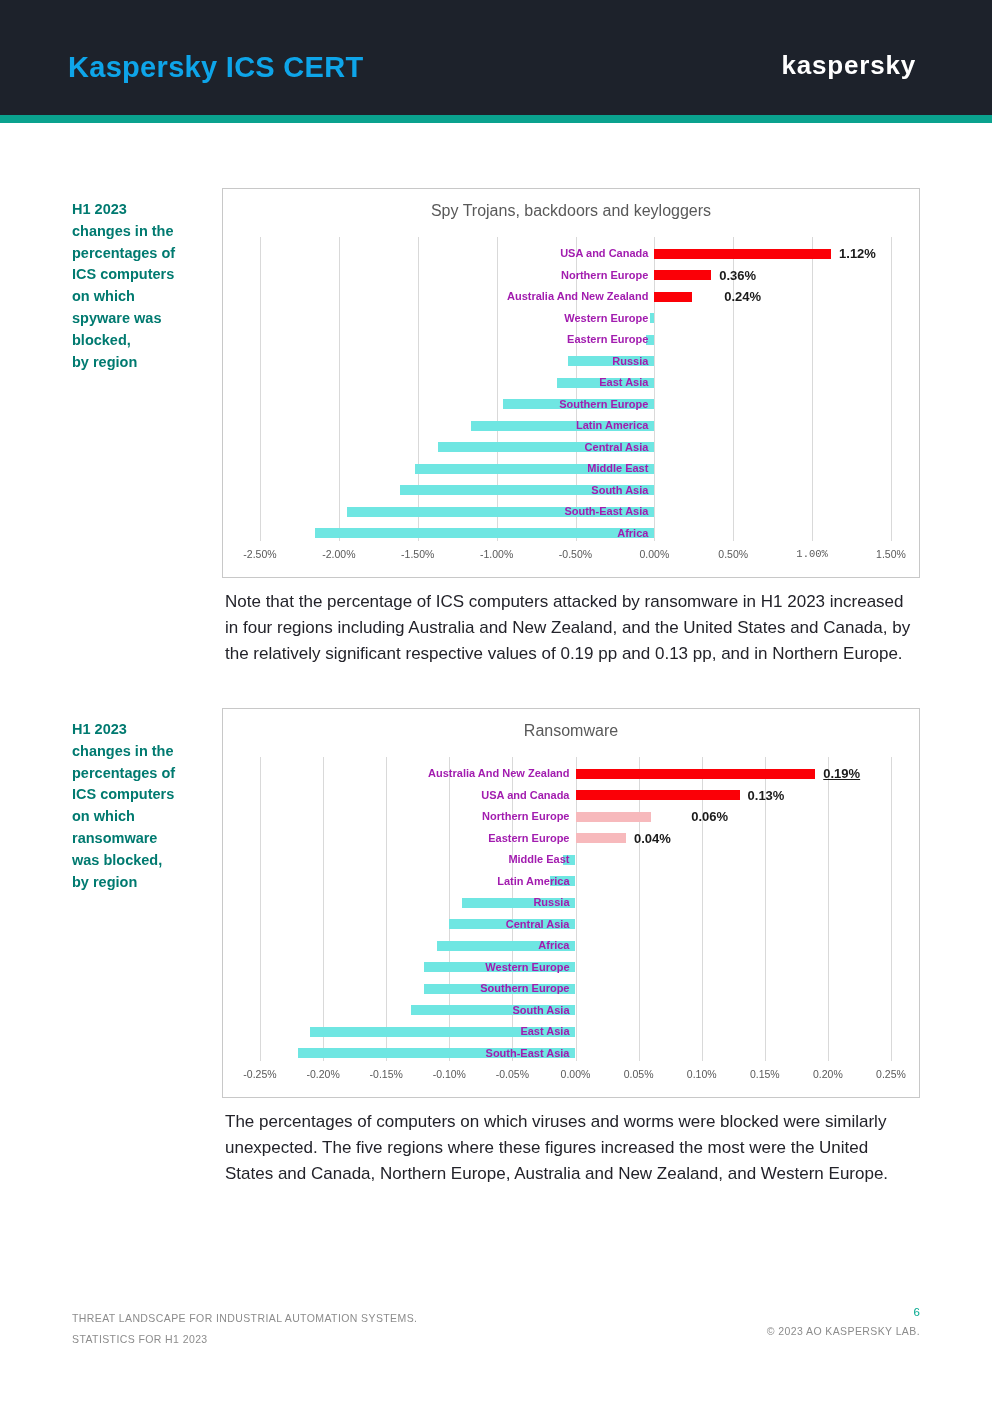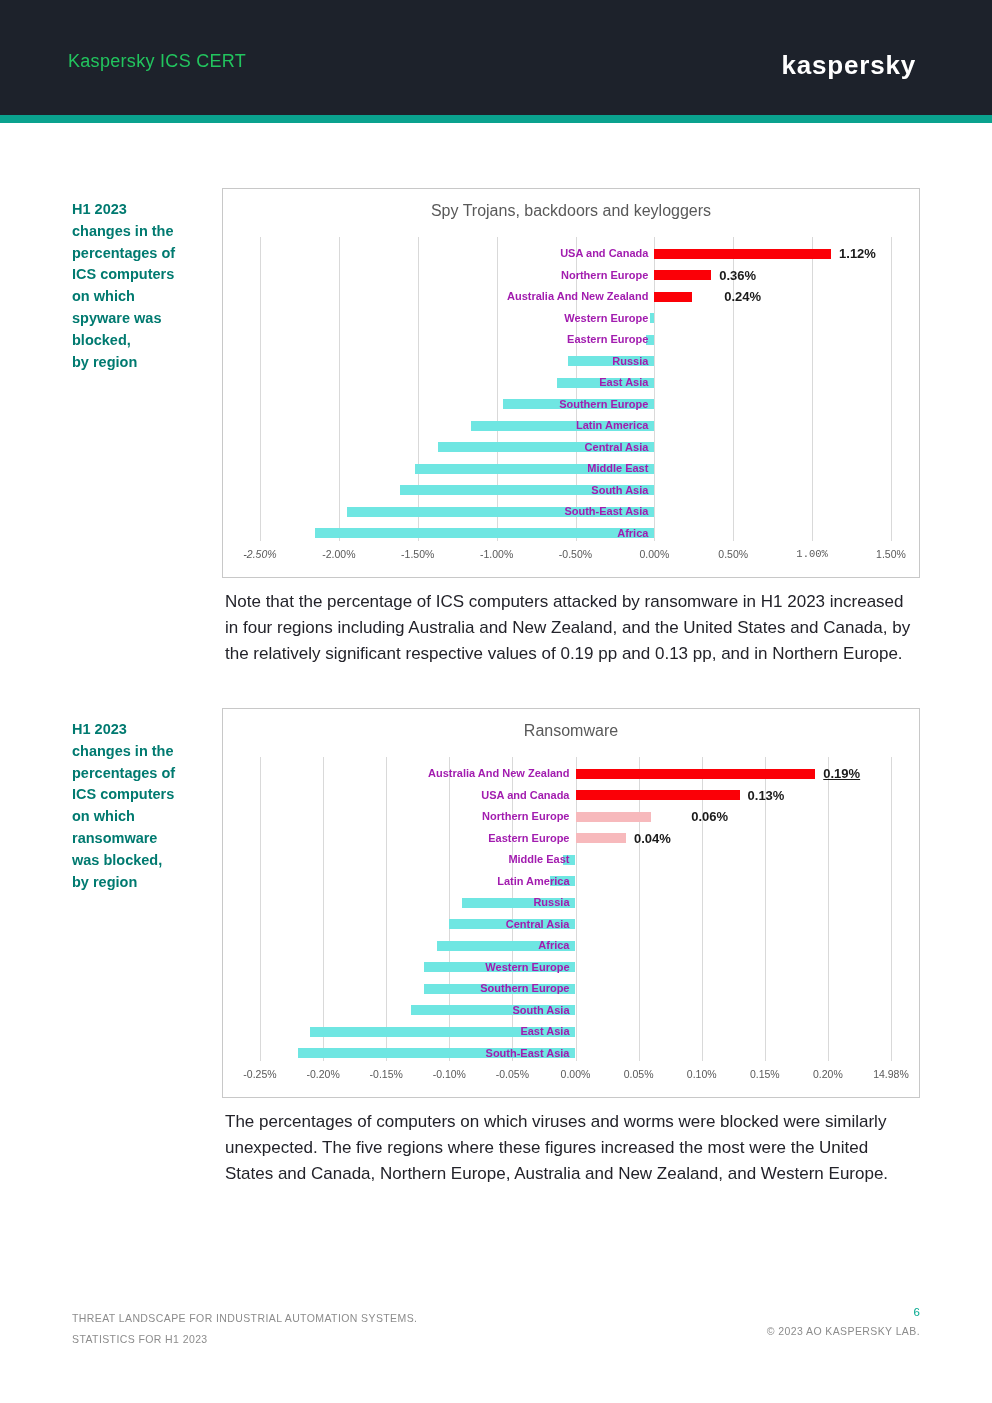--- a/index.html
+++ b/index.html
@@ -1,20 +1,20 @@
 <!DOCTYPE html>
 <html><head>
 <meta charset="utf-8">
 <style>
   html,body{margin:0;padding:0;}
   .page{position:relative;width:992px;height:1403px;background:#ffffff;
         font-family:"Liberation Sans",sans-serif;overflow:hidden;}
   .header{position:absolute;top:0;left:0;width:992px;height:115px;background:#1D222B;}
-  .header-title{position:absolute;left:68px;top:51px;color:#22c55e;font-size:18px;
-        font-weight:normal;letter-spacing:0.3px;}
+  .header-title{position:absolute;left:68px;top:51px;color:#0ea5e9;font-size:29px;
+        font-weight:bold;letter-spacing:0.3px;}
   .logo{position:absolute;right:76px;top:50px;color:#ffffff;font-size:26px;
         font-weight:bold;letter-spacing:0.8px;}
   .accent{position:absolute;top:115px;left:0;width:992px;height:8px;background:#0AA28E;}
   .side-note{position:absolute;left:72px;width:150px;color:#007A70;font-weight:bold;
         font-size:14.5px;line-height:21.8px;white-space:pre-line;}
   .note1{top:199px;}
   .note2{top:719px;}
   .chart{position:absolute;left:222px;width:696px;height:388px;background:#ffffff;
         border:1px solid #c8c8c8;box-sizing:content-box;}
   .chart1{top:188px;}
@@ -54,21 +54,21 @@
 percentages of
 ICS computers
 on which
 spyware was
 blocked,
 by region</div>
 
   <div class="chart chart1">
       <div class="chart-title">Spy Trojans, backdoors and keyloggers</div>
       <div class="gridline" style="left: 37px; top: 48px; height: 304px;"></div>
-      <div class="tick" style="left: 5px; top: 359px; font-style: italic;">-2.50%</div>
+      <div class="tick" style="left: 5px; top: 359px;">-2.50%</div>
       <div class="gridline" style="left: 115.875px; top: 48px; height: 304px;"></div>
       <div class="tick" style="left: 83.875px; top: 359px;">-2.00%</div>
       <div class="gridline" style="left: 194.75px; top: 48px; height: 304px;"></div>
       <div class="tick" style="left: 162.75px; top: 359px;">-1.50%</div>
       <div class="gridline" style="left: 273.625px; top: 48px; height: 304px;"></div>
       <div class="tick" style="left: 241.625px; top: 359px;">-1.00%</div>
       <div class="gridline" style="left: 352.5px; top: 48px; height: 304px;"></div>
       <div class="tick" style="left: 320.5px; top: 359px;">-0.50%</div>
       <div class="gridline" style="left: 431.375px; top: 48px; height: 304px;"></div>
       <div class="tick" style="left: 399.375px; top: 359px;">0.00%</div>
@@ -138,21 +138,21 @@
       <div class="tick" style="left: 320.5px; top: 359px;">0.00%</div>
       <div class="gridline" style="left: 415.6px; top: 48px; height: 304px;"></div>
       <div class="tick" style="left: 383.6px; top: 359px;">0.05%</div>
       <div class="gridline" style="left: 478.7px; top: 48px; height: 304px;"></div>
       <div class="tick" style="left: 446.7px; top: 359px;">0.10%</div>
       <div class="gridline" style="left: 541.8px; top: 48px; height: 304px;"></div>
       <div class="tick" style="left: 509.8px; top: 359px;">0.15%</div>
       <div class="gridline" style="left: 604.9px; top: 48px; height: 304px;"></div>
       <div class="tick" style="left: 572.9px; top: 359px;">0.20%</div>
       <div class="gridline" style="left: 668px; top: 48px; height: 304px;"></div>
-      <div class="tick" style="left: 636px; top: 359px;">14.98%</div>
+      <div class="tick" style="left: 636px; top: 359px;">0.25%</div>
       <div class="bar" style="top: 59.5px; width: 239.78px; left: 352.5px; background: rgb(251, 0, 7);"></div>
       <div class="cat-label" style="top: 54px; right: 349.5px;">Australia And New Zealand</div>
       <div class="val-label" style="top: 54px; left: 600.28px; text-decoration: underline;">0.19%</div>
       <div class="bar" style="top: 81px; width: 164.06px; left: 352.5px; background: rgb(251, 0, 7);"></div>
       <div class="cat-label" style="top: 75.5px; right: 349.5px;">USA and Canada</div>
       <div class="val-label" style="top: 75.5px; left: 524.56px;">0.13%</div>
       <div class="bar" style="top: 102.5px; width: 75.72px; left: 352.5px; background: rgb(247, 185, 188);"></div>
       <div class="cat-label" style="top: 97px; right: 349.5px;">Northern Europe</div>
       <div class="val-label" style="top: 97px; left: 436.22px; margin-left: 32px;">0.06%</div>
       <div class="bar" style="top: 124px; width: 50.48px; left: 352.5px; background: rgb(247, 185, 188);"></div>

